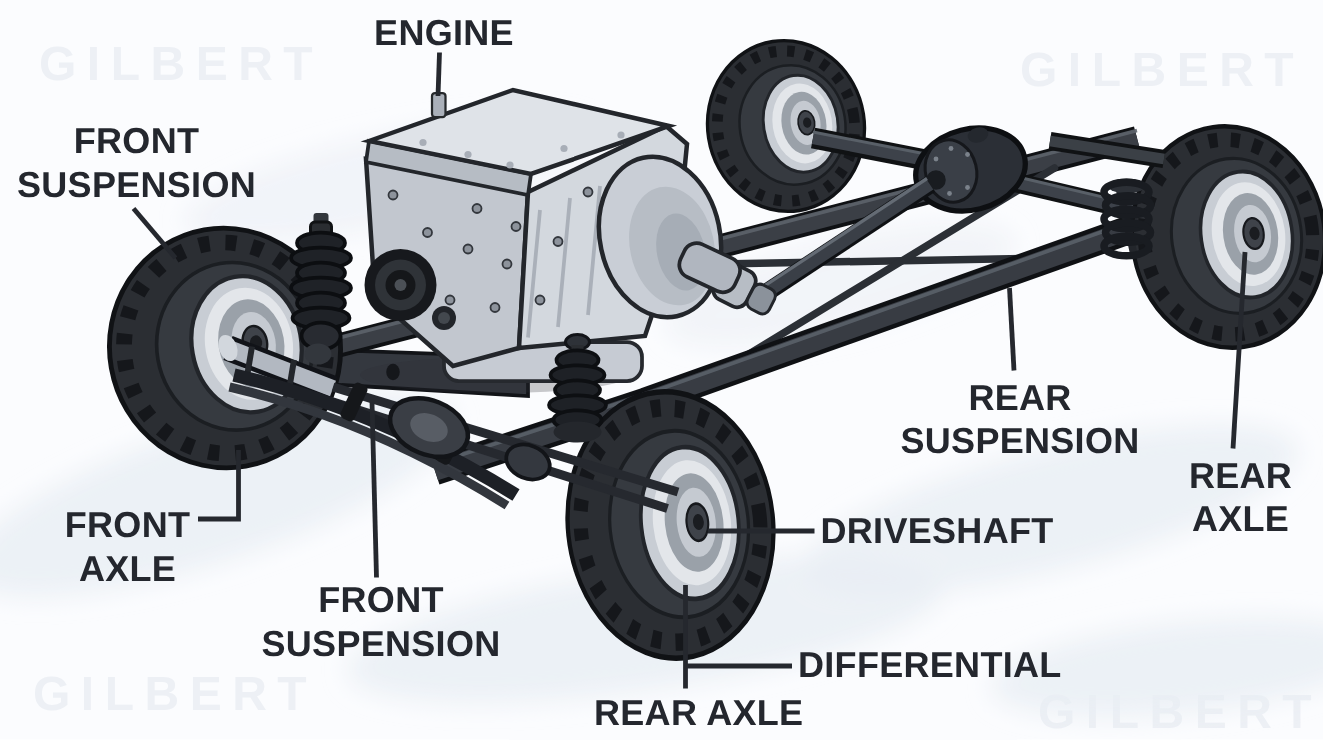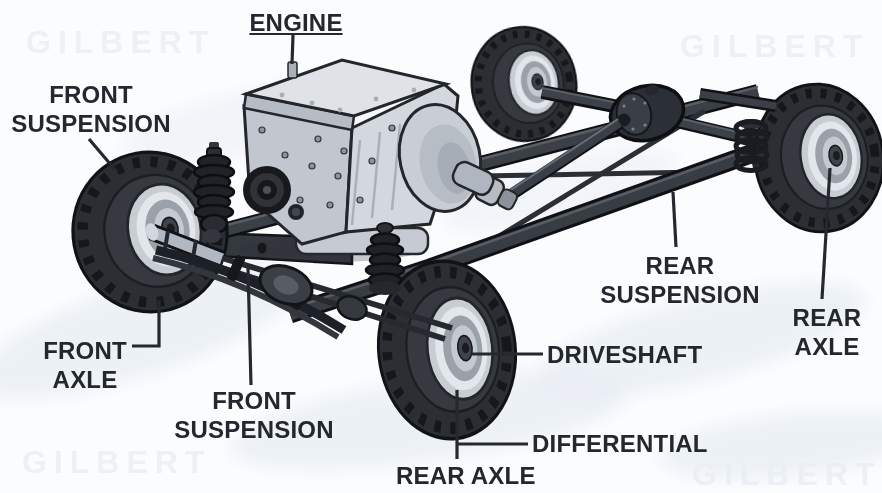--- a/index.html
+++ b/index.html
@@ -234,21 +234,21 @@
       <path d="M132,346 L159,346 L159,300"></path>
       <path d="M248,268 L251,385"></path>
       <path d="M676,247 L673,192"></path>
       <path d="M830,168 L822,299"></path>
       <path d="M472,354 L543,354"></path>
       <path d="M457,390 L457,459"></path>
       <path d="M458,444 L528,444"></path>
     </g>
   </svg>
 
-  <div class="label centered" style="left:296px;top:8px;text-decoration:underline;">
+  <div class="label centered" style="left:296px;top:8px;">
     <div>ENGINE</div>
   </div>
 
   <div class="label centered" style="left:91px;top:80px;">
     <div>FRONT</div>
     <div>SUSPENSION</div>
   </div>
 
   <div class="label centered" style="left:85px;top:336px;">
     <div>FRONT</div>

